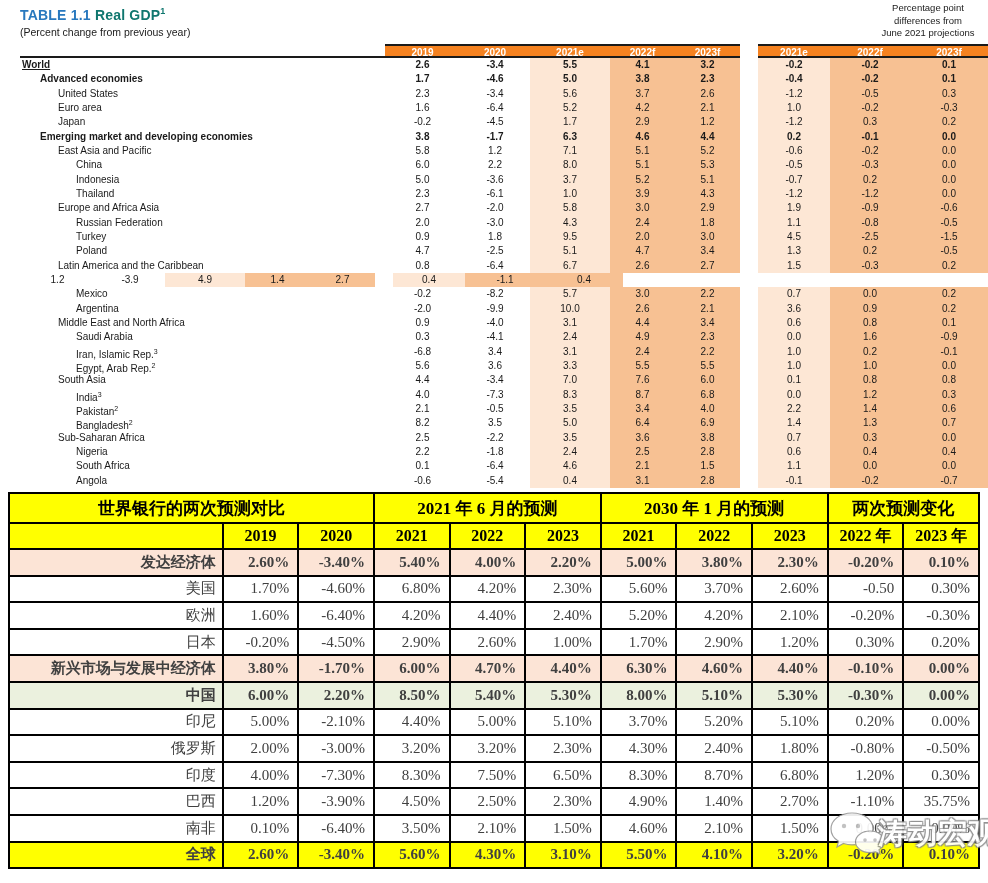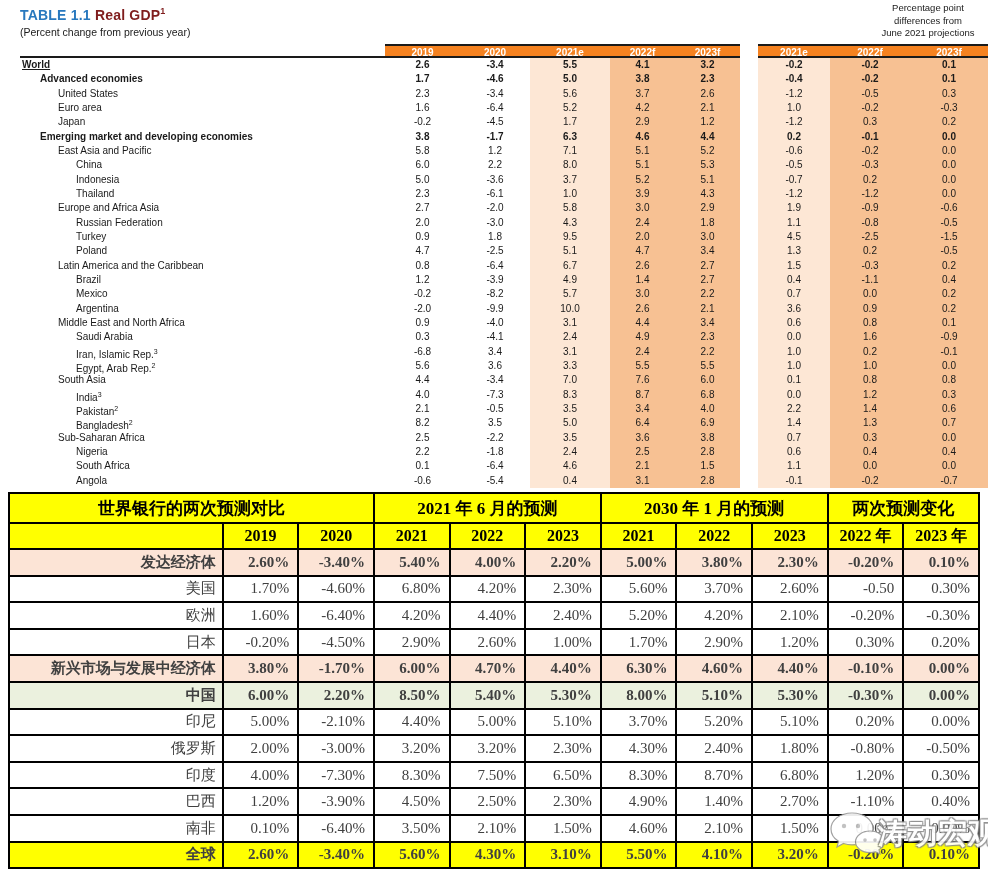--- a/index.html
+++ b/index.html
@@ -3,21 +3,21 @@
 <meta charset="utf-8">
 <style>
   * { margin:0; padding:0; box-sizing:border-box; }
   html,body { background:#ffffff; }
   body { font-family:"Liberation Sans","DejaVu Sans",sans-serif; }
   #page { position:relative; width:988px; height:883px; background:#fff; overflow:hidden; }
 
   
   .tt-title { position:absolute; left:20px; top:6px; font-size:14px; font-weight:bold; letter-spacing:.2px; }
   .tt-title .blue { color:#2878BE; }
-  .tt-title .black { color:#7f1d1d; }
+  .tt-title .black { color:#0f766e; }
   .tt-title sup { font-size:9px; }
   .tt-subtitle { position:absolute; left:20px; top:26px; font-size:10.5px; color:#1a1a1a; }
   .tt-note { position:absolute; left:828px; top:2px; width:200px; text-align:center;
              font-size:9.5px; line-height:12.5px; color:#1a1a1a; white-space:pre-line; }
 
   .tt-head, .tt-row { display:flex; }
   .tt-head { position:absolute; left:20px; top:44px; height:14px; }
   #top-rows { position:absolute; left:20px; top:58px; }
   .tt-row { height:14.33px; align-items:center; }
 
@@ -259,21 +259,20 @@
         <div class="tc w2">-6.4</div>
         <div class="tc w3 bg-light">6.7</div>
         <div class="tc w4 bg-dark">2.6</div>
         <div class="tc w5 bg-dark">2.7</div>
         <div class="tc wg"></div>
         <div class="tc w6 bg-light">1.5</div>
         <div class="tc w7 bg-dark">-0.3</div>
         <div class="tc w8 bg-dark">0.2</div>
       </div>
       <div class="tt-row">
-        <div class="tc w-label" style="padding-left: 56px;">Brazil</div>
         <div class="tc w1">1.2</div>
         <div class="tc w2">-3.9</div>
         <div class="tc w3 bg-light">4.9</div>
         <div class="tc w4 bg-dark">1.4</div>
         <div class="tc w5 bg-dark">2.7</div>
         <div class="tc wg"></div>
         <div class="tc w6 bg-light">0.4</div>
         <div class="tc w7 bg-dark">-1.1</div>
         <div class="tc w8 bg-dark">0.4</div>
       </div>
@@ -604,21 +603,21 @@
           <td class="rlabel">巴西</td>
           <td>1.20%</td>
           <td>-3.90%</td>
           <td>4.50%</td>
           <td>2.50%</td>
           <td>2.30%</td>
           <td>4.90%</td>
           <td>1.40%</td>
           <td>2.70%</td>
           <td>-1.10%</td>
-          <td>0.40%</td>
+          <td>35.75%</td>
         </tr>
         <tr class="r-plain">
           <td class="rlabel">南非</td>
           <td>0.10%</td>
           <td>-6.40%</td>
           <td>3.50%</td>
           <td>2.10%</td>
           <td>1.50%</td>
           <td>4.60%</td>
           <td>2.10%</td>

